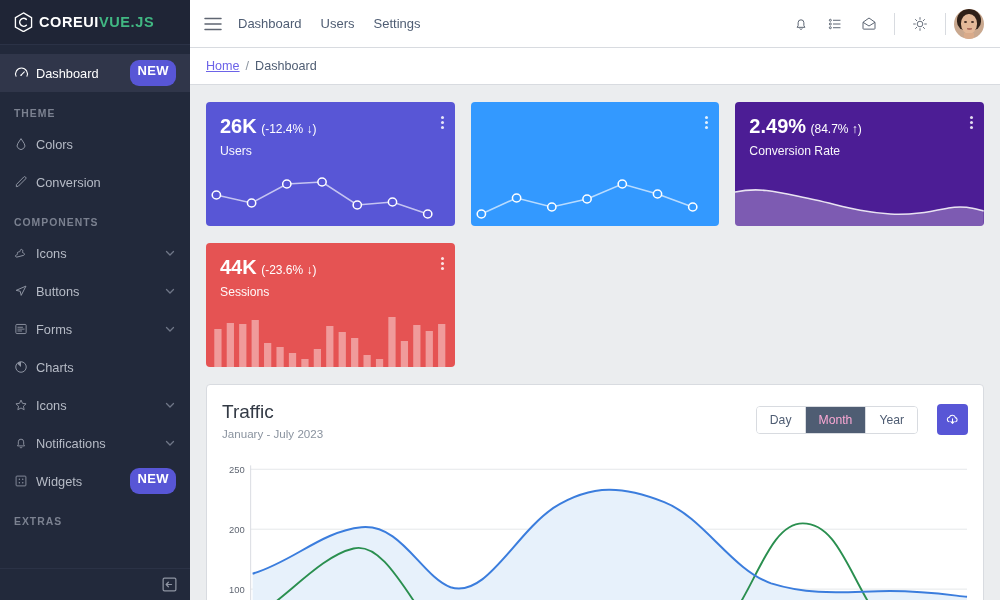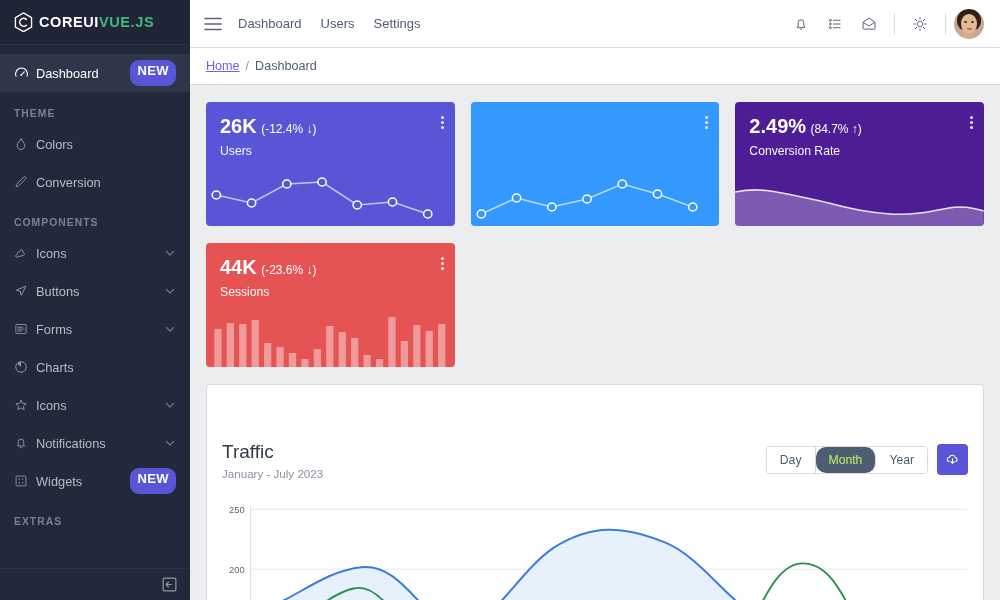--- a/index.html
+++ b/index.html
@@ -127,32 +127,32 @@
 
   
   .traffic {
     margin-top: 17px;
     background: #fff;
     border: 1px solid #d8dbe0;
     border-radius: 4px;
     height: 300px;
     overflow: hidden;
   }
-  .tr-head { display: flex; align-items: flex-start; padding: 16px 15px 0 15px; margin-top: 40px; }
+  .tr-head { display: flex; align-items: flex-start; padding: 16px 15px 0 15px; }
   .tr-title { font-size: 19px; color: #333a45; font-weight: normal; }
   .tr-sub { font-size: 11.6px; color: #8a939f; margin-top: 4px; text-align: center; }
-  .tr-actions { margin-left: auto; display: flex; align-items: center; gap: 9px; padding-top: 3px; }
+  .tr-actions { margin-left: auto; display: flex; align-items: center; gap: 19px; padding-top: 3px; }
   .btn-group { display: flex; border: 1px solid #d8dbe0; border-radius: 4px; overflow: hidden; }
   .btn-group button {
     font-family: inherit; font-size: 12.2px;
     padding: 6px 13px; border: 0; background: #fff;
     color: #4f5d73; cursor: pointer; border-right: 1px solid #d8dbe0;
   }
   .btn-group button:last-child { border-right: 0; }
-  .btn-group button.on { background: #4f5d73; color: #bef264; border-radius: 10px; }
+  .btn-group button.on { background: #4f5d73; color: #f9a8d4; }
   .btn-dl {
     width: 31px; height: 31px; border-radius: 4px;
     background: #5856d6; border: 0; cursor: pointer;
     display: flex; align-items: center; justify-content: center;
     color: #fff;
   }
   .btn-dl svg { width: 15px; height: 15px; }
   .tr-chart { padding: 8px 14px 0 10px; height: 240px; }
   .tr-chart svg { display: block; width: 100%; height: 100%; }
   .ax-lbl { font-size: 9.5px; fill: #5f6672; font-family: "Liberation Sans", sans-serif; }

